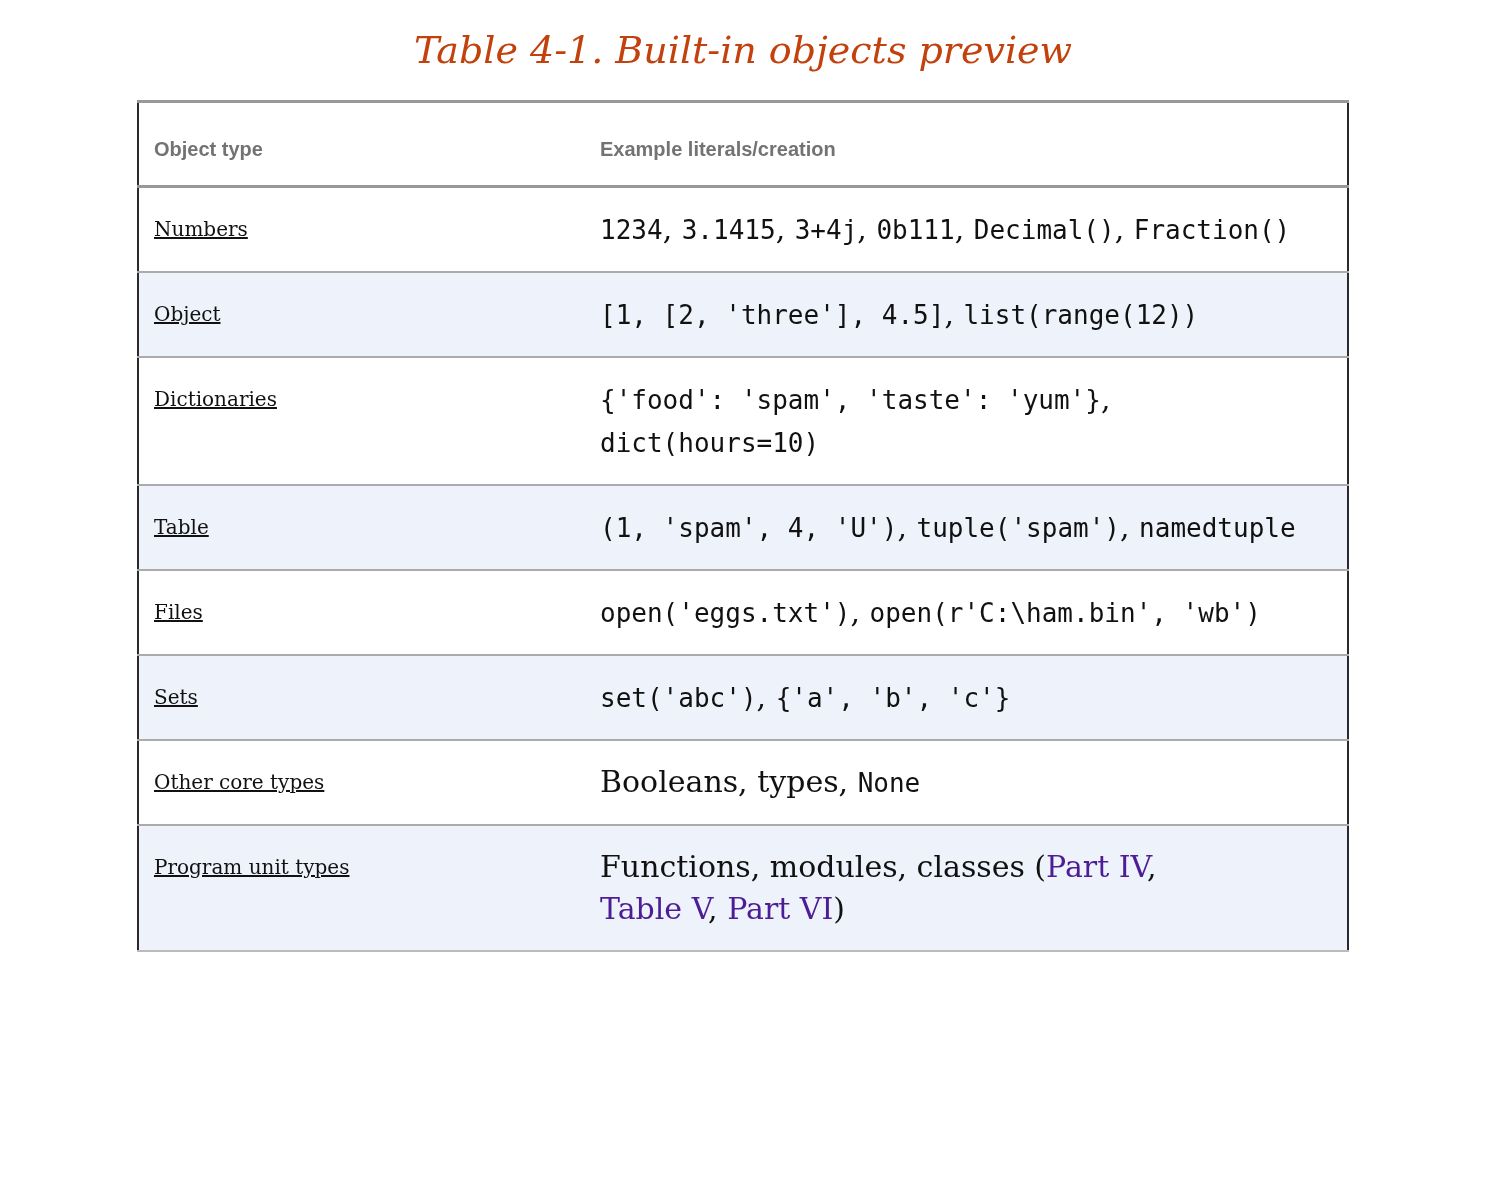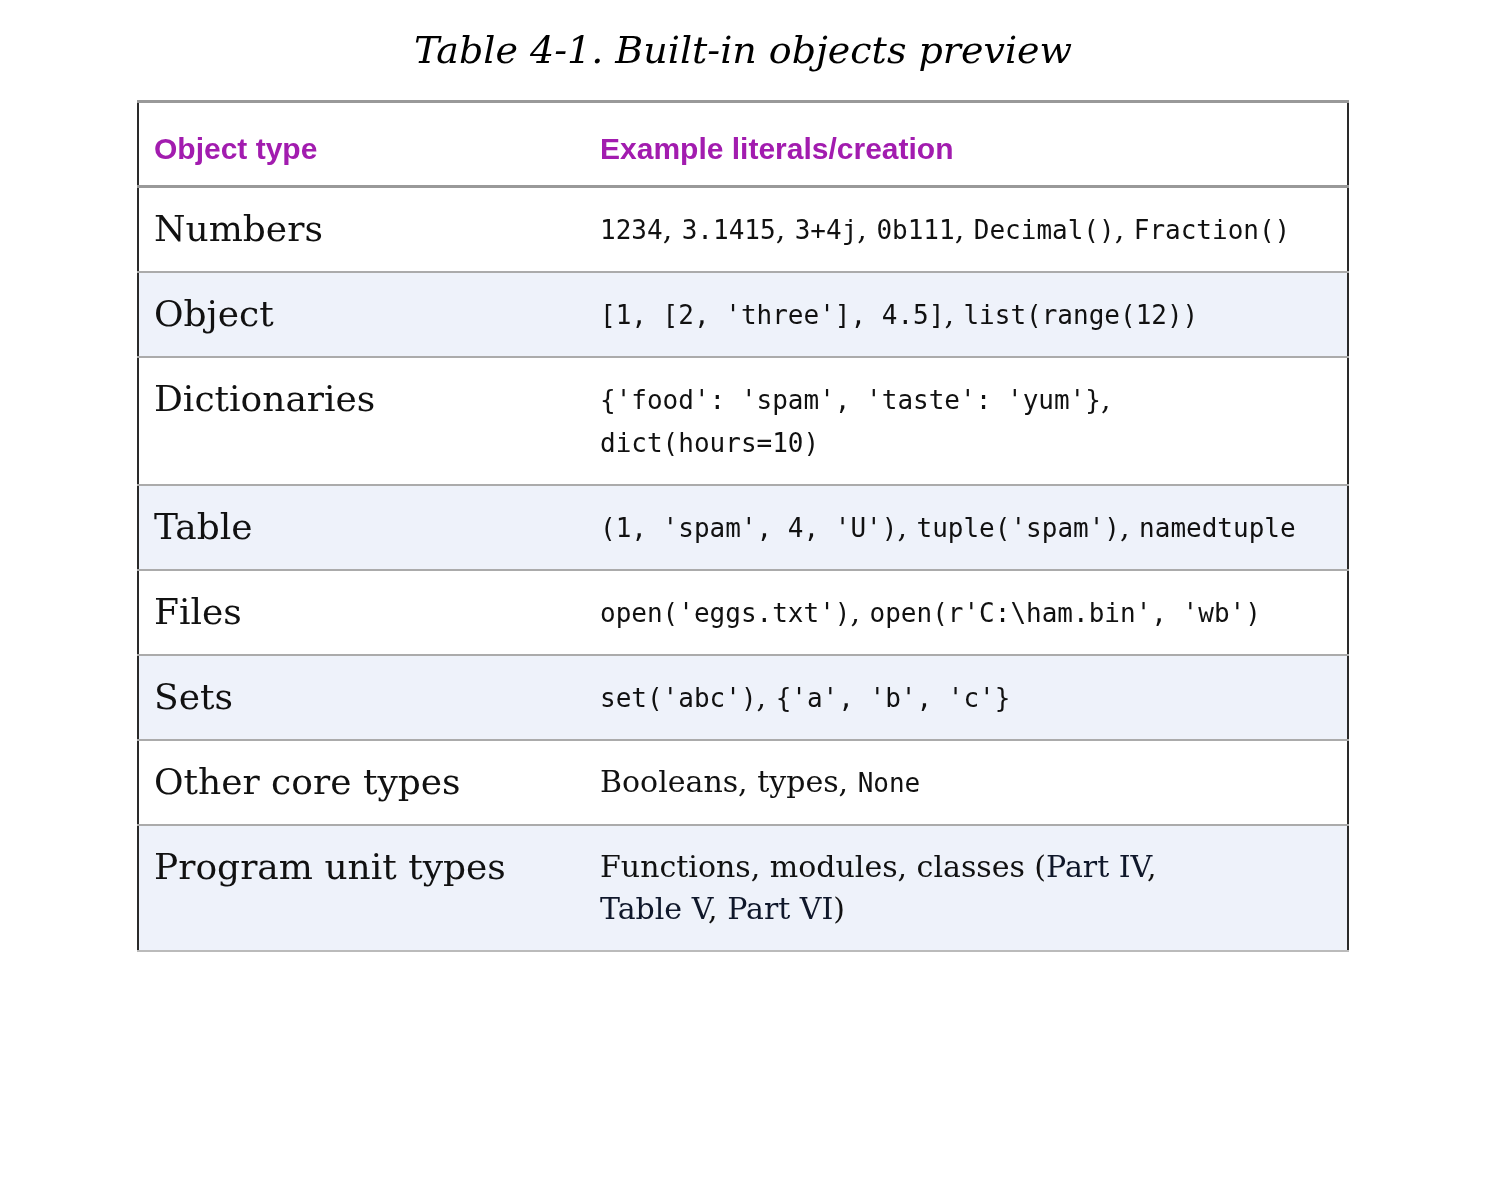--- a/index.html
+++ b/index.html
@@ -16,67 +16,68 @@
     box-sizing: border-box;
     padding-top: 24px;
   }
   .table-title {
     text-align: center;
     font-style: italic;
     font-size: 38px;
     line-height: 52px;
     margin: 0 auto 24px auto;
     width: 1212px;
-    color: #000000;
+    color: #c2410c;
   }
   table.preview-table {
     width: 1212px;
     margin: 0 auto;
     border-collapse: collapse;
     border-left: 2px solid #2a2a2a;
     border-right: 2px solid #2a2a2a;
     border-top: 3px solid #999999;
     border-bottom: 2px solid #bbbbbb;
     table-layout: fixed;
   }
   col.col-object-type { width: 447px; }
   thead th {
     font-family: "Liberation Sans", sans-serif;
     font-weight: bold;
-    font-size: 30px;
+    font-size: 20px;
     line-height: 32px;
     text-align: left;
-    color: #a21caf;
+    color: #737373;
     padding: 30px 15px 20px 15px;
     border-bottom: 3px solid #999999;
     background: #ffffff;
   }
   tbody td {
     vertical-align: top;
     border-top: 2px solid #ababab;
     padding: 20px 15px 20px 15px;
     font-size: 30px;
     line-height: 42px;
   }
   tbody td.label-cell {
-    font-size: 36px;
+    font-size: 20px;
     white-space: pre-line;
     padding-right: 8px;
+    text-decoration: underline;
   }
   tbody td.example-cell {
     padding-right: 38px;
   }
   tbody tr:nth-child(even) { background: #eef2fa; }
   tbody tr:nth-child(odd)  { background: #ffffff; }
   .code {
     font-family: "DejaVu Sans Mono", monospace;
     font-size: 26px;
   }
   .link {
-    color: #0f172a;
+    color: #4c1d95;
     cursor: pointer;
   }
   .text { color: #111111; }
 </style>
 </head>
 <body>
 
 <div class="page">
 
   <div class="table-title">Table 4-1. Built-in objects preview</div>

